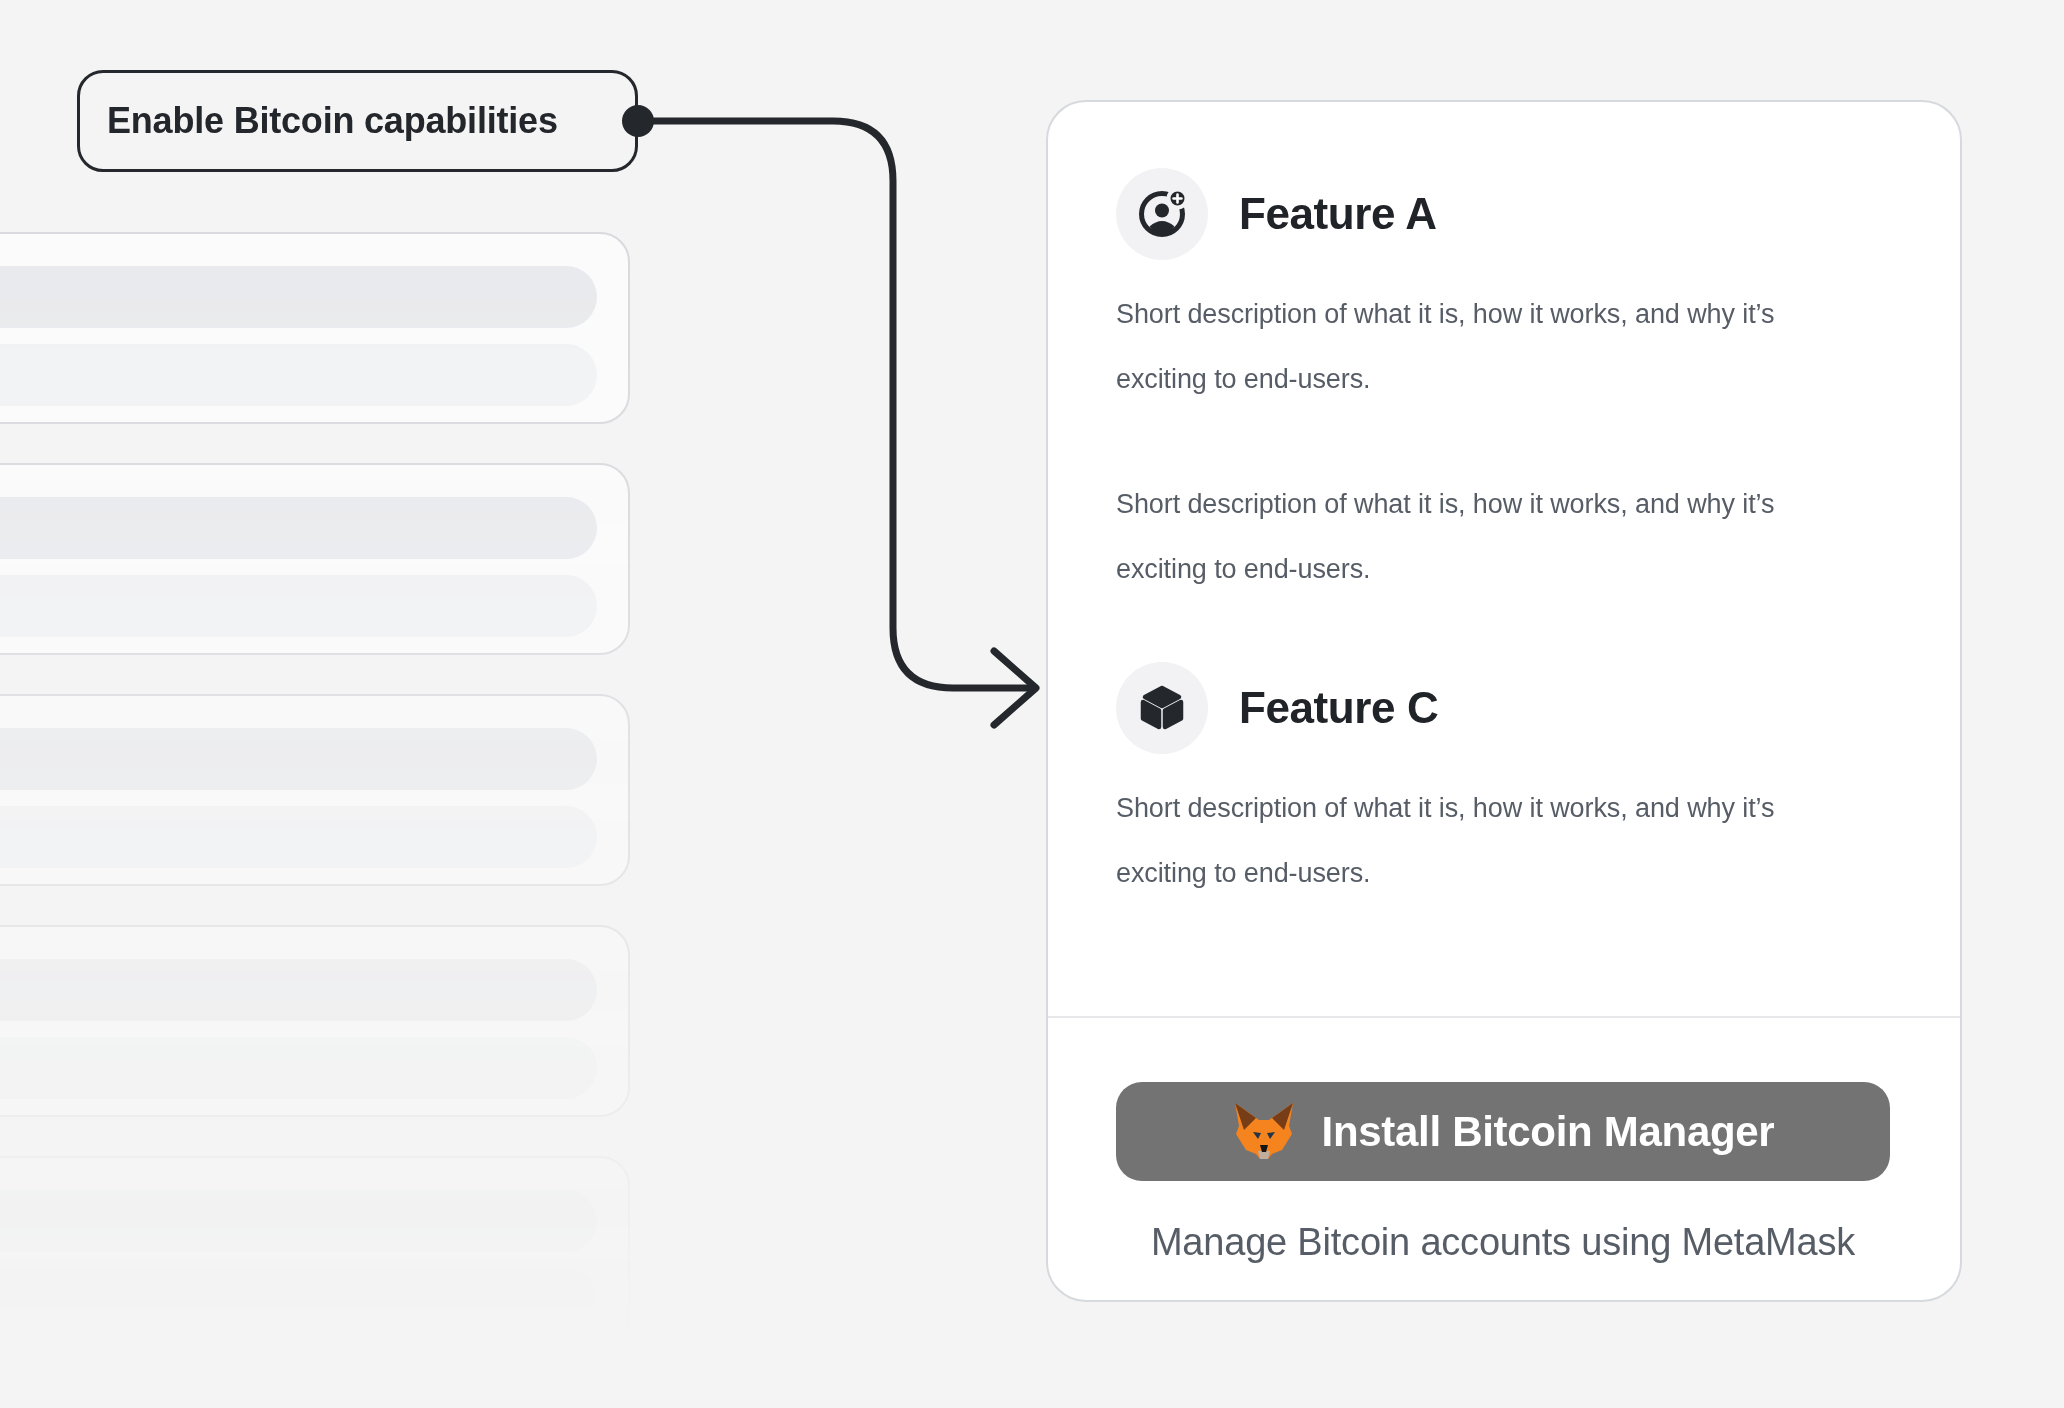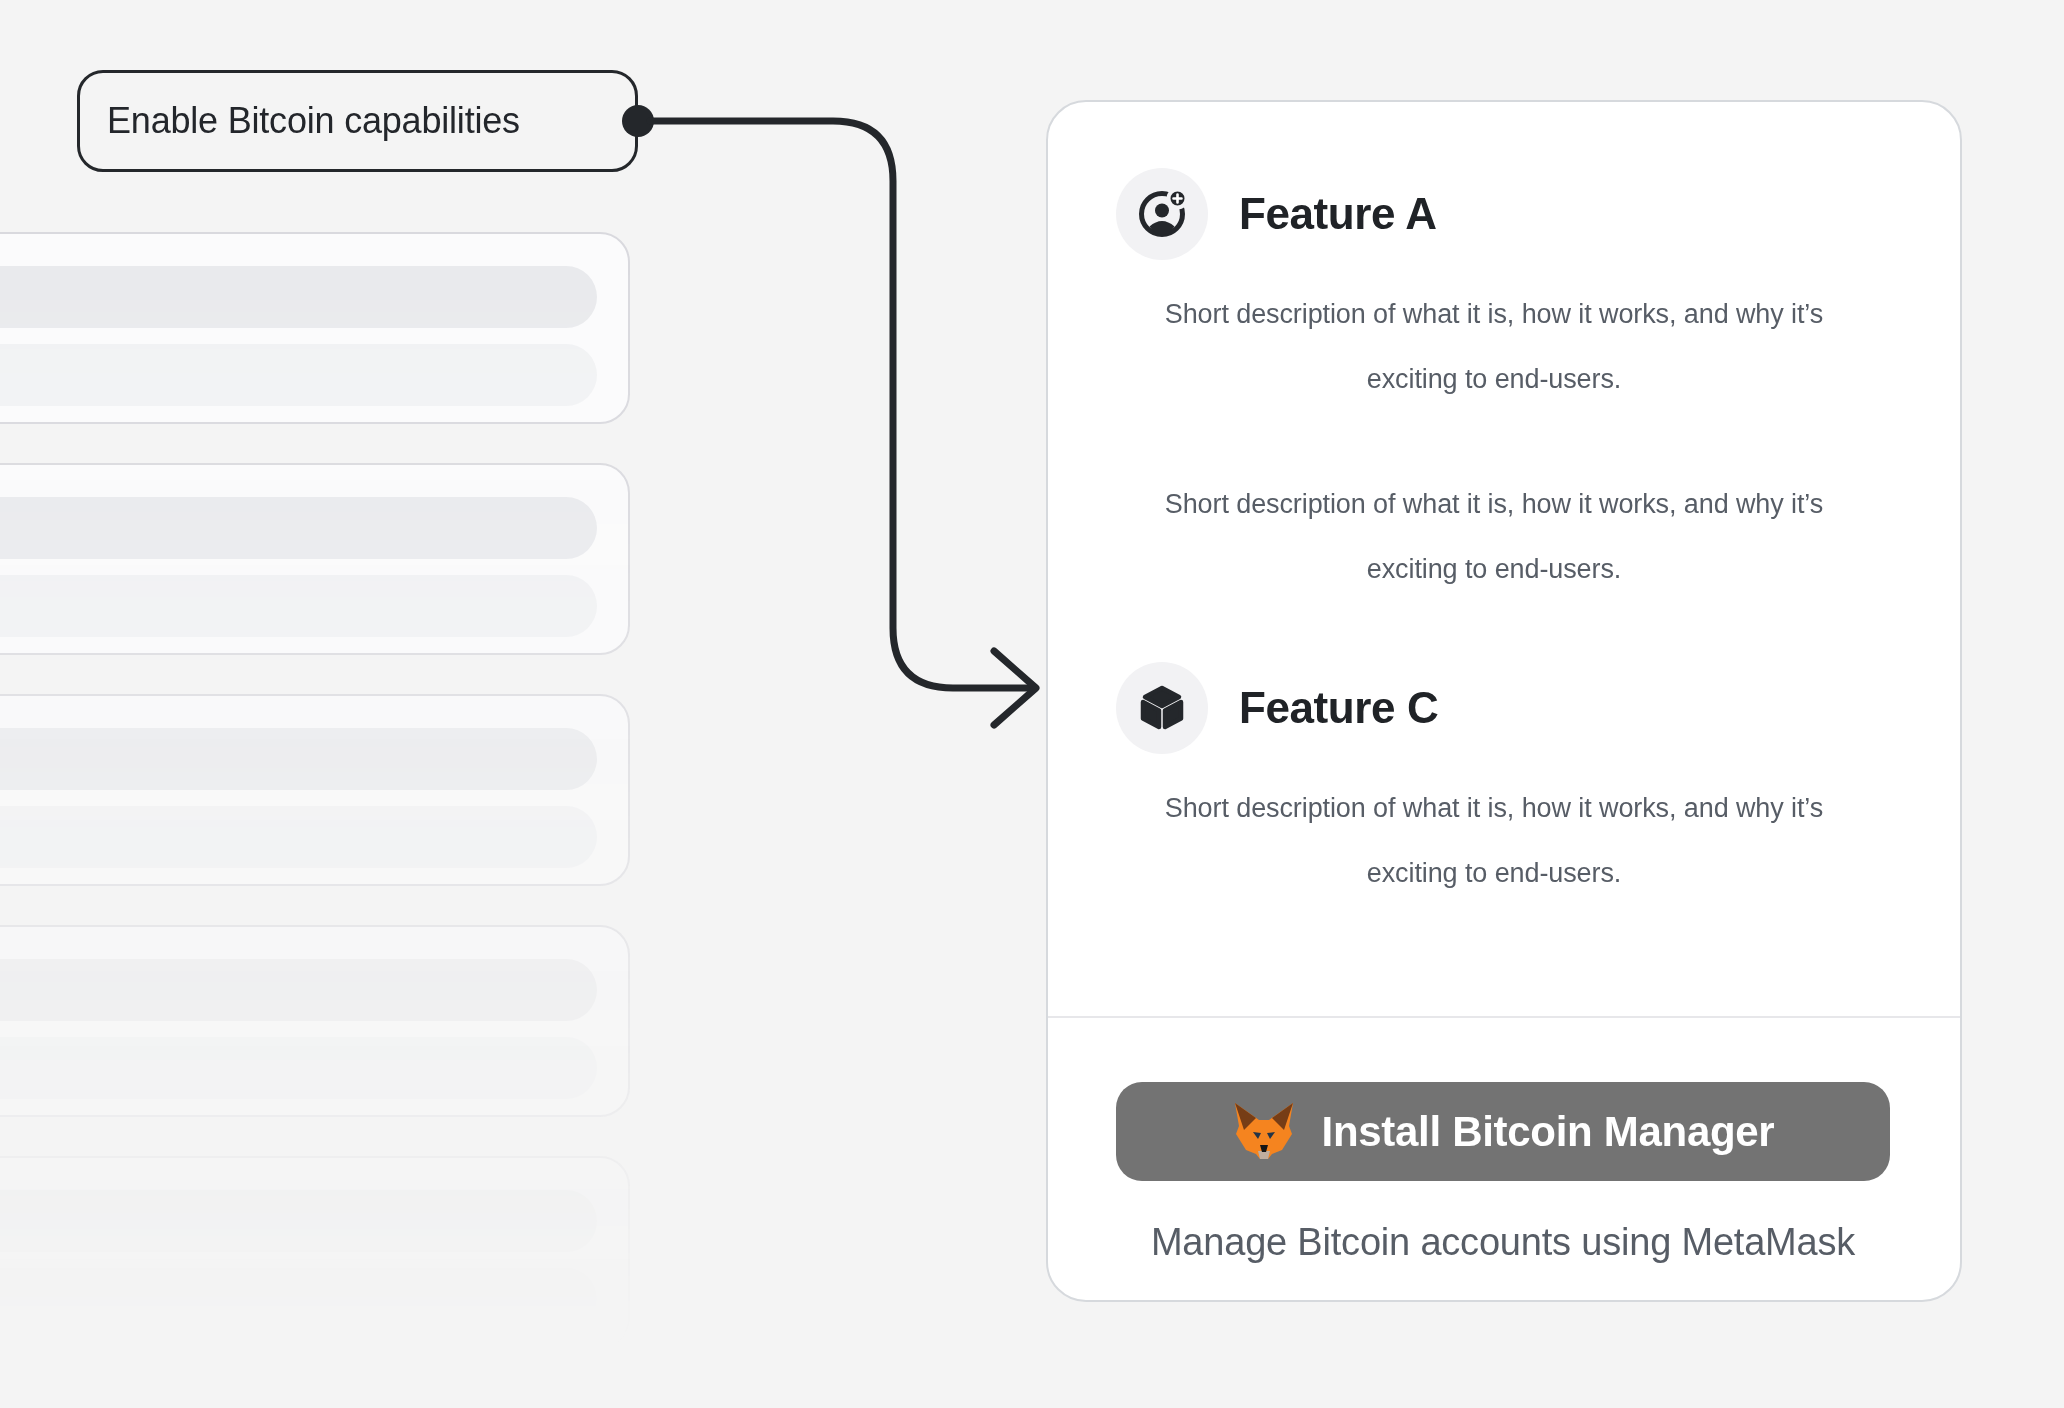--- a/index.html
+++ b/index.html
@@ -14,21 +14,21 @@
   
   .callout {
     position: absolute; left: 77px; top: 70px;
     width: 561px; height: 102px;
     border: 3px solid #24272B; border-radius: 26px;
     box-sizing: border-box;
     display: flex; align-items: center;
     padding-left: 27px;
   }
   .callout span {
-    font-size: 36px; font-weight: 400; color: #23262B;
+    font-size: 36px; font-weight: 700; color: #23262B;
     letter-spacing: -0.2px; white-space: nowrap;
   }
 
   
   .connector {
     position: absolute; left: 0; top: 0;
     width: 2064px; height: 1408px;
     pointer-events: none;
   }
 
@@ -58,21 +58,21 @@
 
   
   .feature-card {
     position: absolute; left: 1046px; top: 100px;
     width: 916px; height: 1202px; box-sizing: border-box;
     background: #FFFFFF;
     border: 2px solid #D6D9DD;
     border-radius: 40px;
     display: flex; flex-direction: column;
   }
-  .card-body { flex: 1 1 auto; padding: 66px 70px 8px 68px; text-align: center; }
+  .card-body { flex: 1 1 auto; padding: 66px 70px 8px 68px; }
   .feature { margin-bottom: 60px; }
   .feature-header { display: flex; align-items: center; gap: 31px; }
   .icon-circle {
     width: 92px; height: 92px; border-radius: 50%;
     background: #F2F2F4; flex: 0 0 auto;
     display: flex; align-items: center; justify-content: center;
   }
   .icon-circle svg { width: 52px; height: 52px; display: block; }
   .feature-title {
     font-size: 44px; font-weight: 700; color: #202327;

